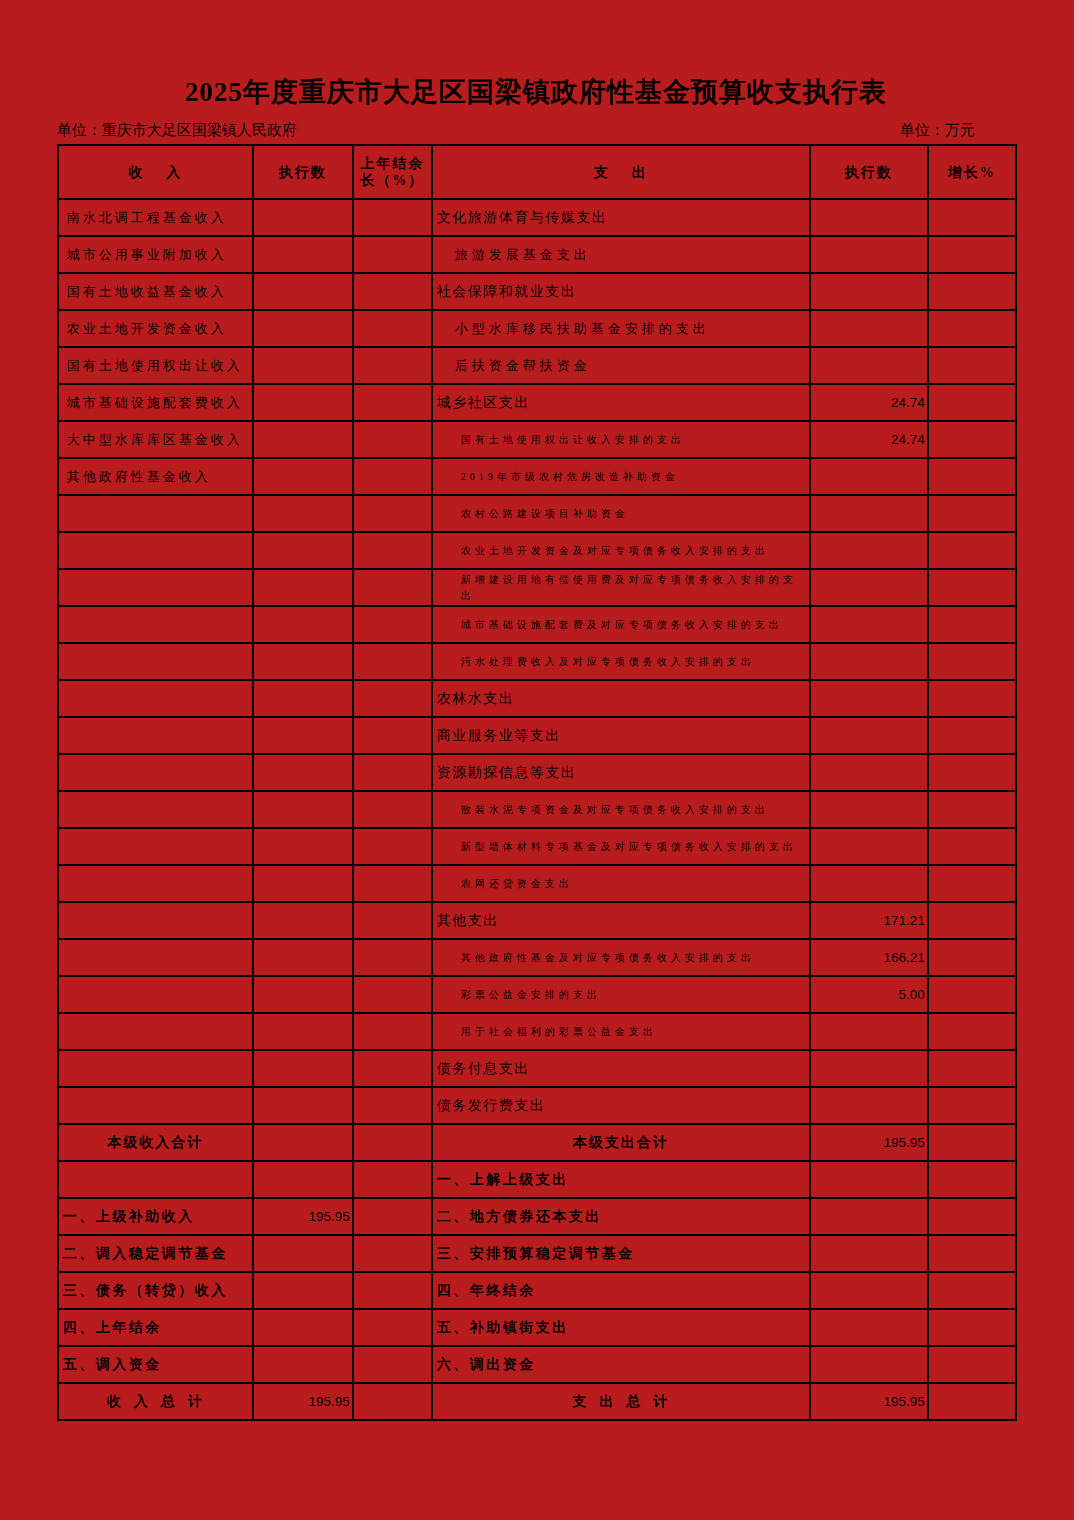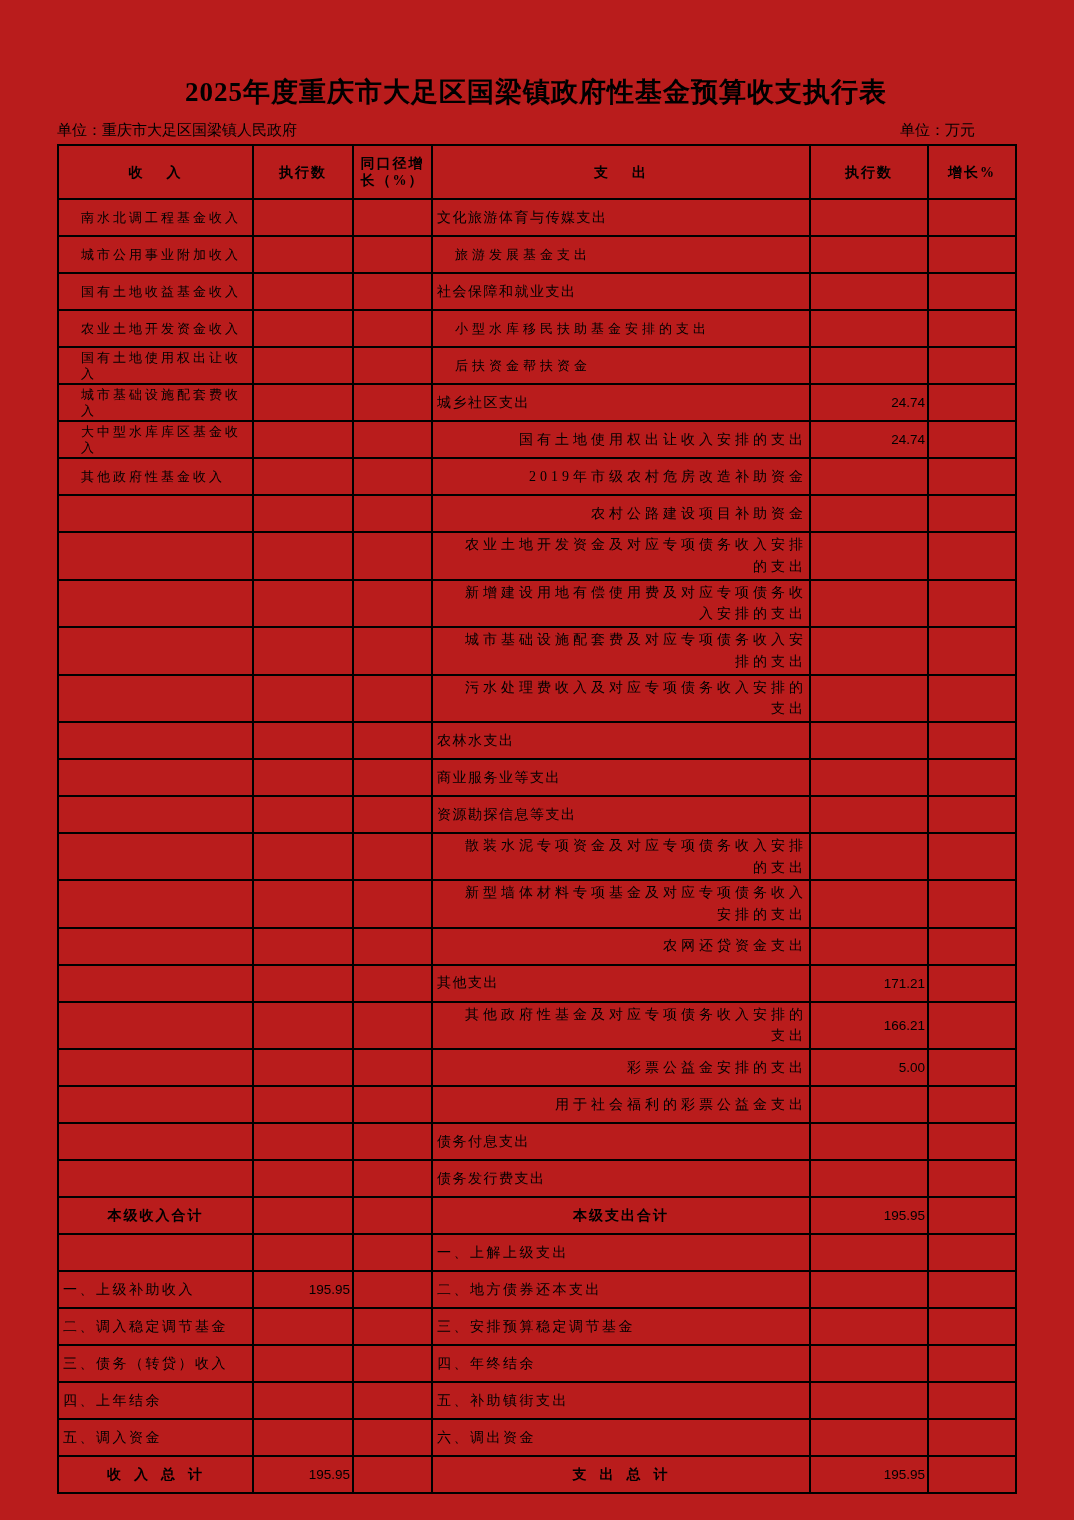--- a/index.html
+++ b/index.html
@@ -49,25 +49,25 @@
   table.budget tbody tr { height: 37px; }
   th.hdr {
     font-size: 14px;
     font-weight: bold;
     text-align: center;
     letter-spacing: 2px;
     line-height: 1.25;
   }
   
   td.c-label { text-align: left; line-height: 1.25; }
-  td.c-label.item   { font-size: 13px;  letter-spacing: 3px;   padding-left: 22px;  }
+  td.c-label.item   { font-size: 13px;  letter-spacing: 3px;   padding-left: 8px;  }
   td.c-label.cat    { font-size: 14px;  letter-spacing: 1.5px; padding-left: 4px;  font-weight: normal; }
   td.c-label.sub    { font-size: 13px;  letter-spacing: 4px;   padding-left: 22px; }
-  td.c-label.sub2   { font-size: 14px;  letter-spacing: 4px;   padding-left: 16px; line-height: 1.55; text-align: right; }
-  td.c-label.bold   { font-size: 14px;  letter-spacing: 2.5px; padding-left: 4px;  font-weight: normal; }
+  td.c-label.sub2   { font-size: 10px;  letter-spacing: 4px;   padding-left: 28px; line-height: 1.55; }
+  td.c-label.bold   { font-size: 14px;  letter-spacing: 2.5px; padding-left: 4px;  font-weight: bold; }
   td.c-label.total  { font-size: 14px;  letter-spacing: 2px;   text-align: center; font-weight: bold; border-radius: 14px; }
   td.c-num {
     text-align: right;
     font-family: "Liberation Sans", "DejaVu Sans", sans-serif;
     font-size: 13.5px;
     padding-right: 3px;
   }
 </style>
 </head>
 <body>
@@ -86,21 +86,21 @@
       <col style="width:100px">
       <col style="width:79px">
       <col style="width:378px">
       <col style="width:118px">
       <col style="width:88px">
     </colgroup>
     <thead>
       <tr>
         <th class="hdr">收    入</th>
         <th class="hdr">执行数</th>
-        <th class="hdr">同口径增
+        <th class="hdr">上年结余
 长（%）</th>
         <th class="hdr">支    出</th>
         <th class="hdr">执行数</th>
         <th class="hdr">增长%</th>
       </tr>
     </thead>
     <tbody>
         <tr>
           <td class="c-label item">南水北调工程基金收入</td>
           <td class="c-num"></td>

